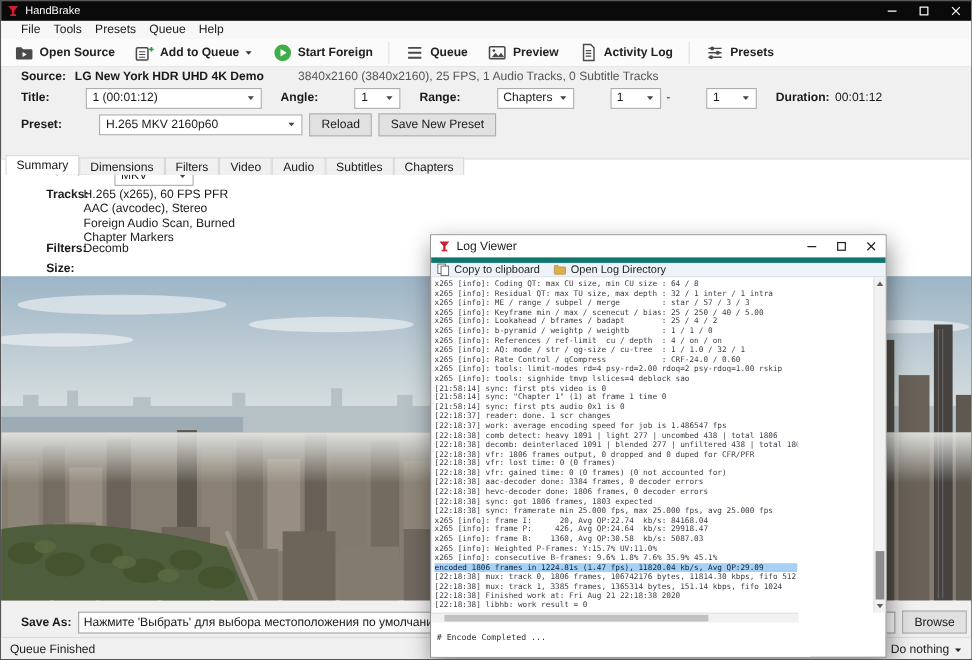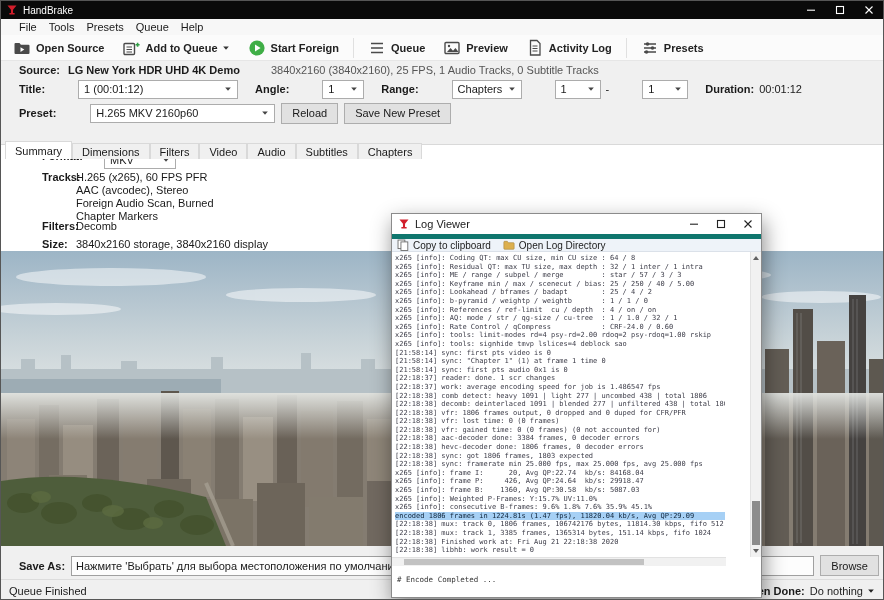--- a/index.html
+++ b/index.html
@@ -59,21 +59,21 @@
   .saveas-row { top:551px; height:27px; padding-right:4px; }
   .saveas-input { flex:1; height:20px; background:#fdfdfd; border:1px solid #a0a0a0; display:flex; align-items:center; padding:0 4px; overflow:hidden; white-space:nowrap; }
   .browse { flex:0 0 auto; }
 
   
   .statusbar { position:absolute; top:578px; left:0; right:0; height:22px; display:flex; align-items:center; padding:0 8px; border-top:1px solid #dcdcdc; background:#f0f0f0; }
   .whendone { margin-left:auto; display:flex; align-items:center; gap:5px; }
   .whendone-select { display:flex; align-items:center; gap:4px; color:#222; }
 
   
-  .logviewer { position:absolute; left:390px; top:212px; width:371px; height:385px; background:#fff; border:1px solid #8b8b8b; box-shadow:2px 8px 20px rgba(0,0,0,0.45); z-index:10; }
+  .logviewer { position:absolute; left:390px; top:212px; width:415px; height:385px; background:#fff; border:1px solid #8b8b8b; box-shadow:2px 8px 20px rgba(0,0,0,0.45); z-index:10; }
   .lv-titlebar { height:20px; display:flex; align-items:center; padding-left:6px; background:#fff; }
   .lv-title { font-size:11px; }
   .lv-controls { margin-left:auto; display:flex; height:100%; }
   .lv-wc { width:27px; height:20px; display:flex; align-items:center; justify-content:center; color:#222; }
   .lv-toolbar { height:18px; background:#eef3f9; border-top:5px solid #0f766e; border-bottom:1px solid #dbe1e9; display:flex; align-items:center; padding-left:5px; gap:12px; }
   .lv-tbtn { display:flex; align-items:center; gap:4px; font-size:10px; color:#222; }
   .lv-log { position:absolute; top:38px; left:0; width:333px; height:305px; overflow:hidden; font-family:"DejaVu Sans Mono",monospace; font-size:7px; line-height:8.6px; white-space:pre; color:#3c3c48; padding:2px 0 0 3px; }
   .log-line { height:8.6px; }
   .log-line.hl { background:#a6d0f5; color:#0d2238; }
   .lv-vscroll { position:absolute; right:0; top:38px; width:11px; height:305px; background:#f1f1f1; border-left:1px solid #e2e2e2; }
@@ -299,21 +299,20 @@
           <div class="track-line">Foreign Audio Scan, Burned</div>
           <div class="track-line">Chapter Markers</div>
         </div>
     </div>
     <div class="sum-item" style="top:75px">
       <span class="sum-label">Filters:</span>
       <span>Decomb</span>
     </div>
     <div class="sum-item" style="top:93px">
       <span class="sum-label">Size:</span>
-      <span>3840x2160 storage, 3840x2160 display</span>
     </div>
   </div>
 
   <div class="preview">
     <svg width="884" height="295" viewBox="0 0 884 295">
       <defs>
         <linearGradient id="sky" x1="0" y1="0" x2="0" y2="1">
           <stop offset="0" stop-color="#9db5c6"></stop>
           <stop offset="0.55" stop-color="#c8d3d8"></stop>
           <stop offset="1" stop-color="#e7eae8"></stop>

